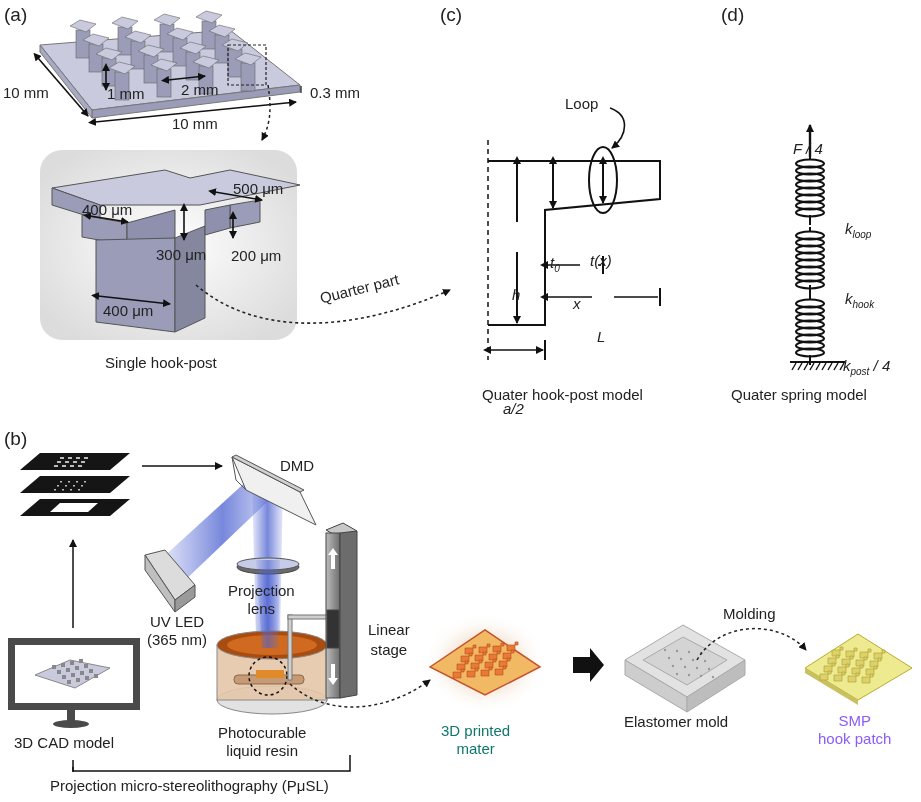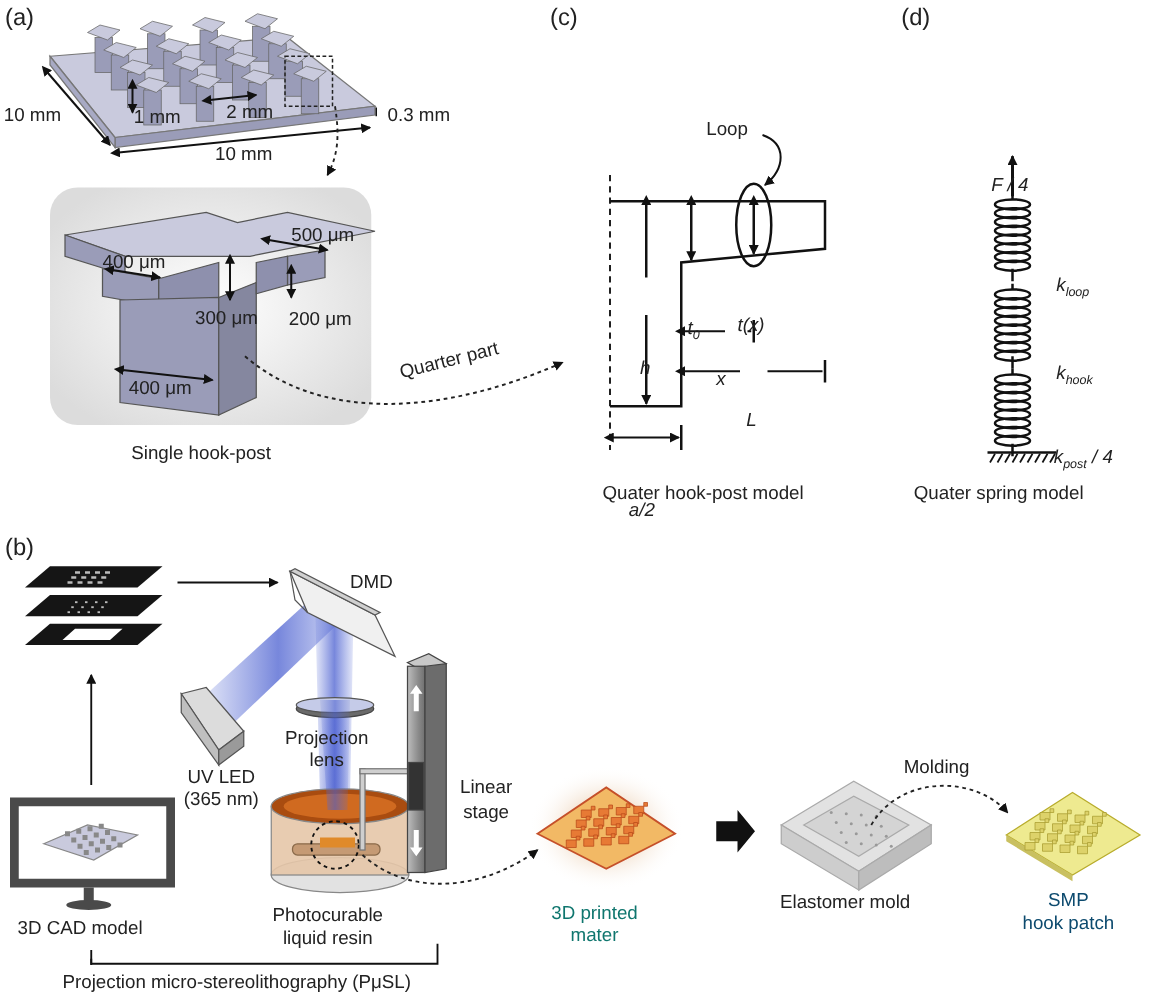--- a/index.html
+++ b/index.html
@@ -4,21 +4,21 @@
 <style>
   html, body { margin:0; padding:0; background:#ffffff; }
   body { width:921px; height:802px; position:relative; overflow:hidden;
          font-family:"Liberation Sans", sans-serif; color:#222; }
   .lbl { position:absolute; white-space:nowrap; font-size:15px; color:#222; }
   .panel { position:absolute; font-size:19px; color:#222; }
   .it { font-style:italic;margin-top:40px; }
   svg { position:absolute; left:0; top:0; }
   .sub { font-size:10px; font-style:italic; position:relative; top:4px; }
   .gold { color:#0f766e; }
-  .yel { color:#0c4a6e; }
+  .yel { color:#8b5cf6; }
 </style>
 </head>
 <body>
 
 <svg width="921" height="802" viewBox="0 0 921 802">
   <defs>
     <marker id="ah" markerWidth="8" markerHeight="8" refX="7" refY="4" orient="auto" markerUnits="userSpaceOnUse">
       <path d="M0,0 L8,4 L0,8 z" fill="#111"></path>
     </marker>
     <marker id="ahs" markerWidth="8" markerHeight="8" refX="1" refY="4" orient="auto-start-reverse" markerUnits="userSpaceOnUse">

